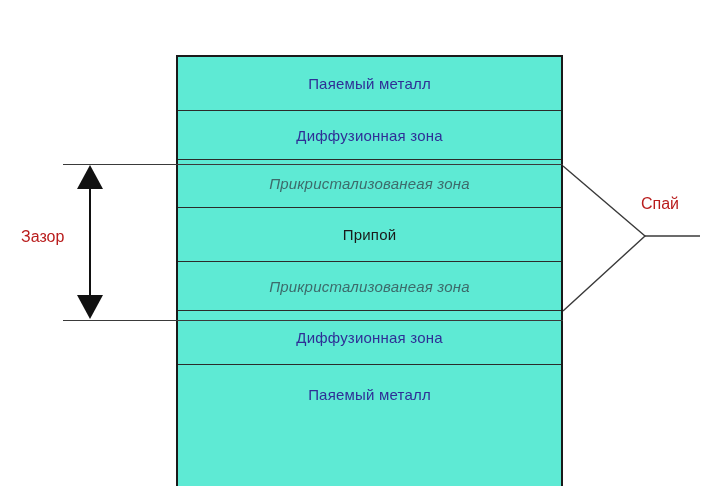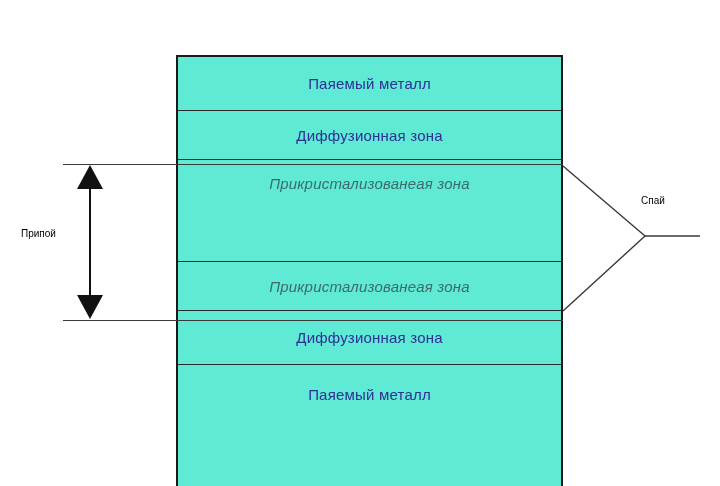--- a/index.html
+++ b/index.html
@@ -77,22 +77,22 @@
     width: 0;
     height: 0;
     border-left: 13px solid transparent;
     border-right: 13px solid transparent;
   }
   .arrow-up   { border-bottom: 24px solid #111111; }
   .arrow-down { border-top: 24px solid #111111; }
 
   .side-label {
     position: absolute;
-    font-size: 10px;
-    color: #000000;
+    font-size: 16px;
+    color: #b91c1c;
     white-space: nowrap;
   }
 
   svg.leaders {
     position: absolute;
     left: 0; top: 0;
     width: 720px;
     height: 486px;
     overflow: visible;
     pointer-events: none;
@@ -104,39 +104,40 @@
 <div id="stage">
 
   <div class="stack">
 
     <div class="band c-navy" style="top:0px; height:53px;">Паяемый металл</div>
 
     <div class="band band-sep c-navy" style="top:53px; height:49px;">Диффузионная зона</div>
 
     <div class="band band-sep c-teal" style="top:102px; height:48px;">Прикристализованеая зона</div>
 
+    <div class="band band-sep c-black" style="top:150px; height:54px;">Припой</div>
 
     <div class="band band-sep c-teal" style="top:204px; height:49px;">Прикристализованеая зона</div>
 
     <div class="band band-sep c-navy" style="top:253px; height:54px;">Диффузионная зона</div>
 
     <div class="band band-sep c-navy" style="top:307px; height:59px;">Паяемый металл</div>
   </div>
 
   <div class="guide" style="left:63px; top:164px; width:500px;"></div>
 
   <div class="guide" style="left:63px; top:320px; width:500px;"></div>
 
   <div class="dim-line" style="left:89px; top:172px; height:130px;"></div>
 
   <div class="arrow-head arrow-up" style="left:77px; top:165px;"></div>
 
   <div class="arrow-head arrow-down" style="left:77px; top:295px;"></div>
 
-  <div class="side-label" style="left:21px; top:228px;">Припой</div>
+  <div class="side-label" style="left:21px; top:228px;">Зазор</div>
 
   <svg class="leaders">
     <polyline points="563,166 645,236 563,311" fill="none" stroke="#3a3a3a" stroke-width="1.4"></polyline>
     <line x1="645" y1="236" x2="700" y2="236" stroke="#3a3a3a" stroke-width="1.4"></line>
   </svg>
 
   <div class="side-label" style="left:641px; top:195px;">Спай</div>
 
 </div>
 

